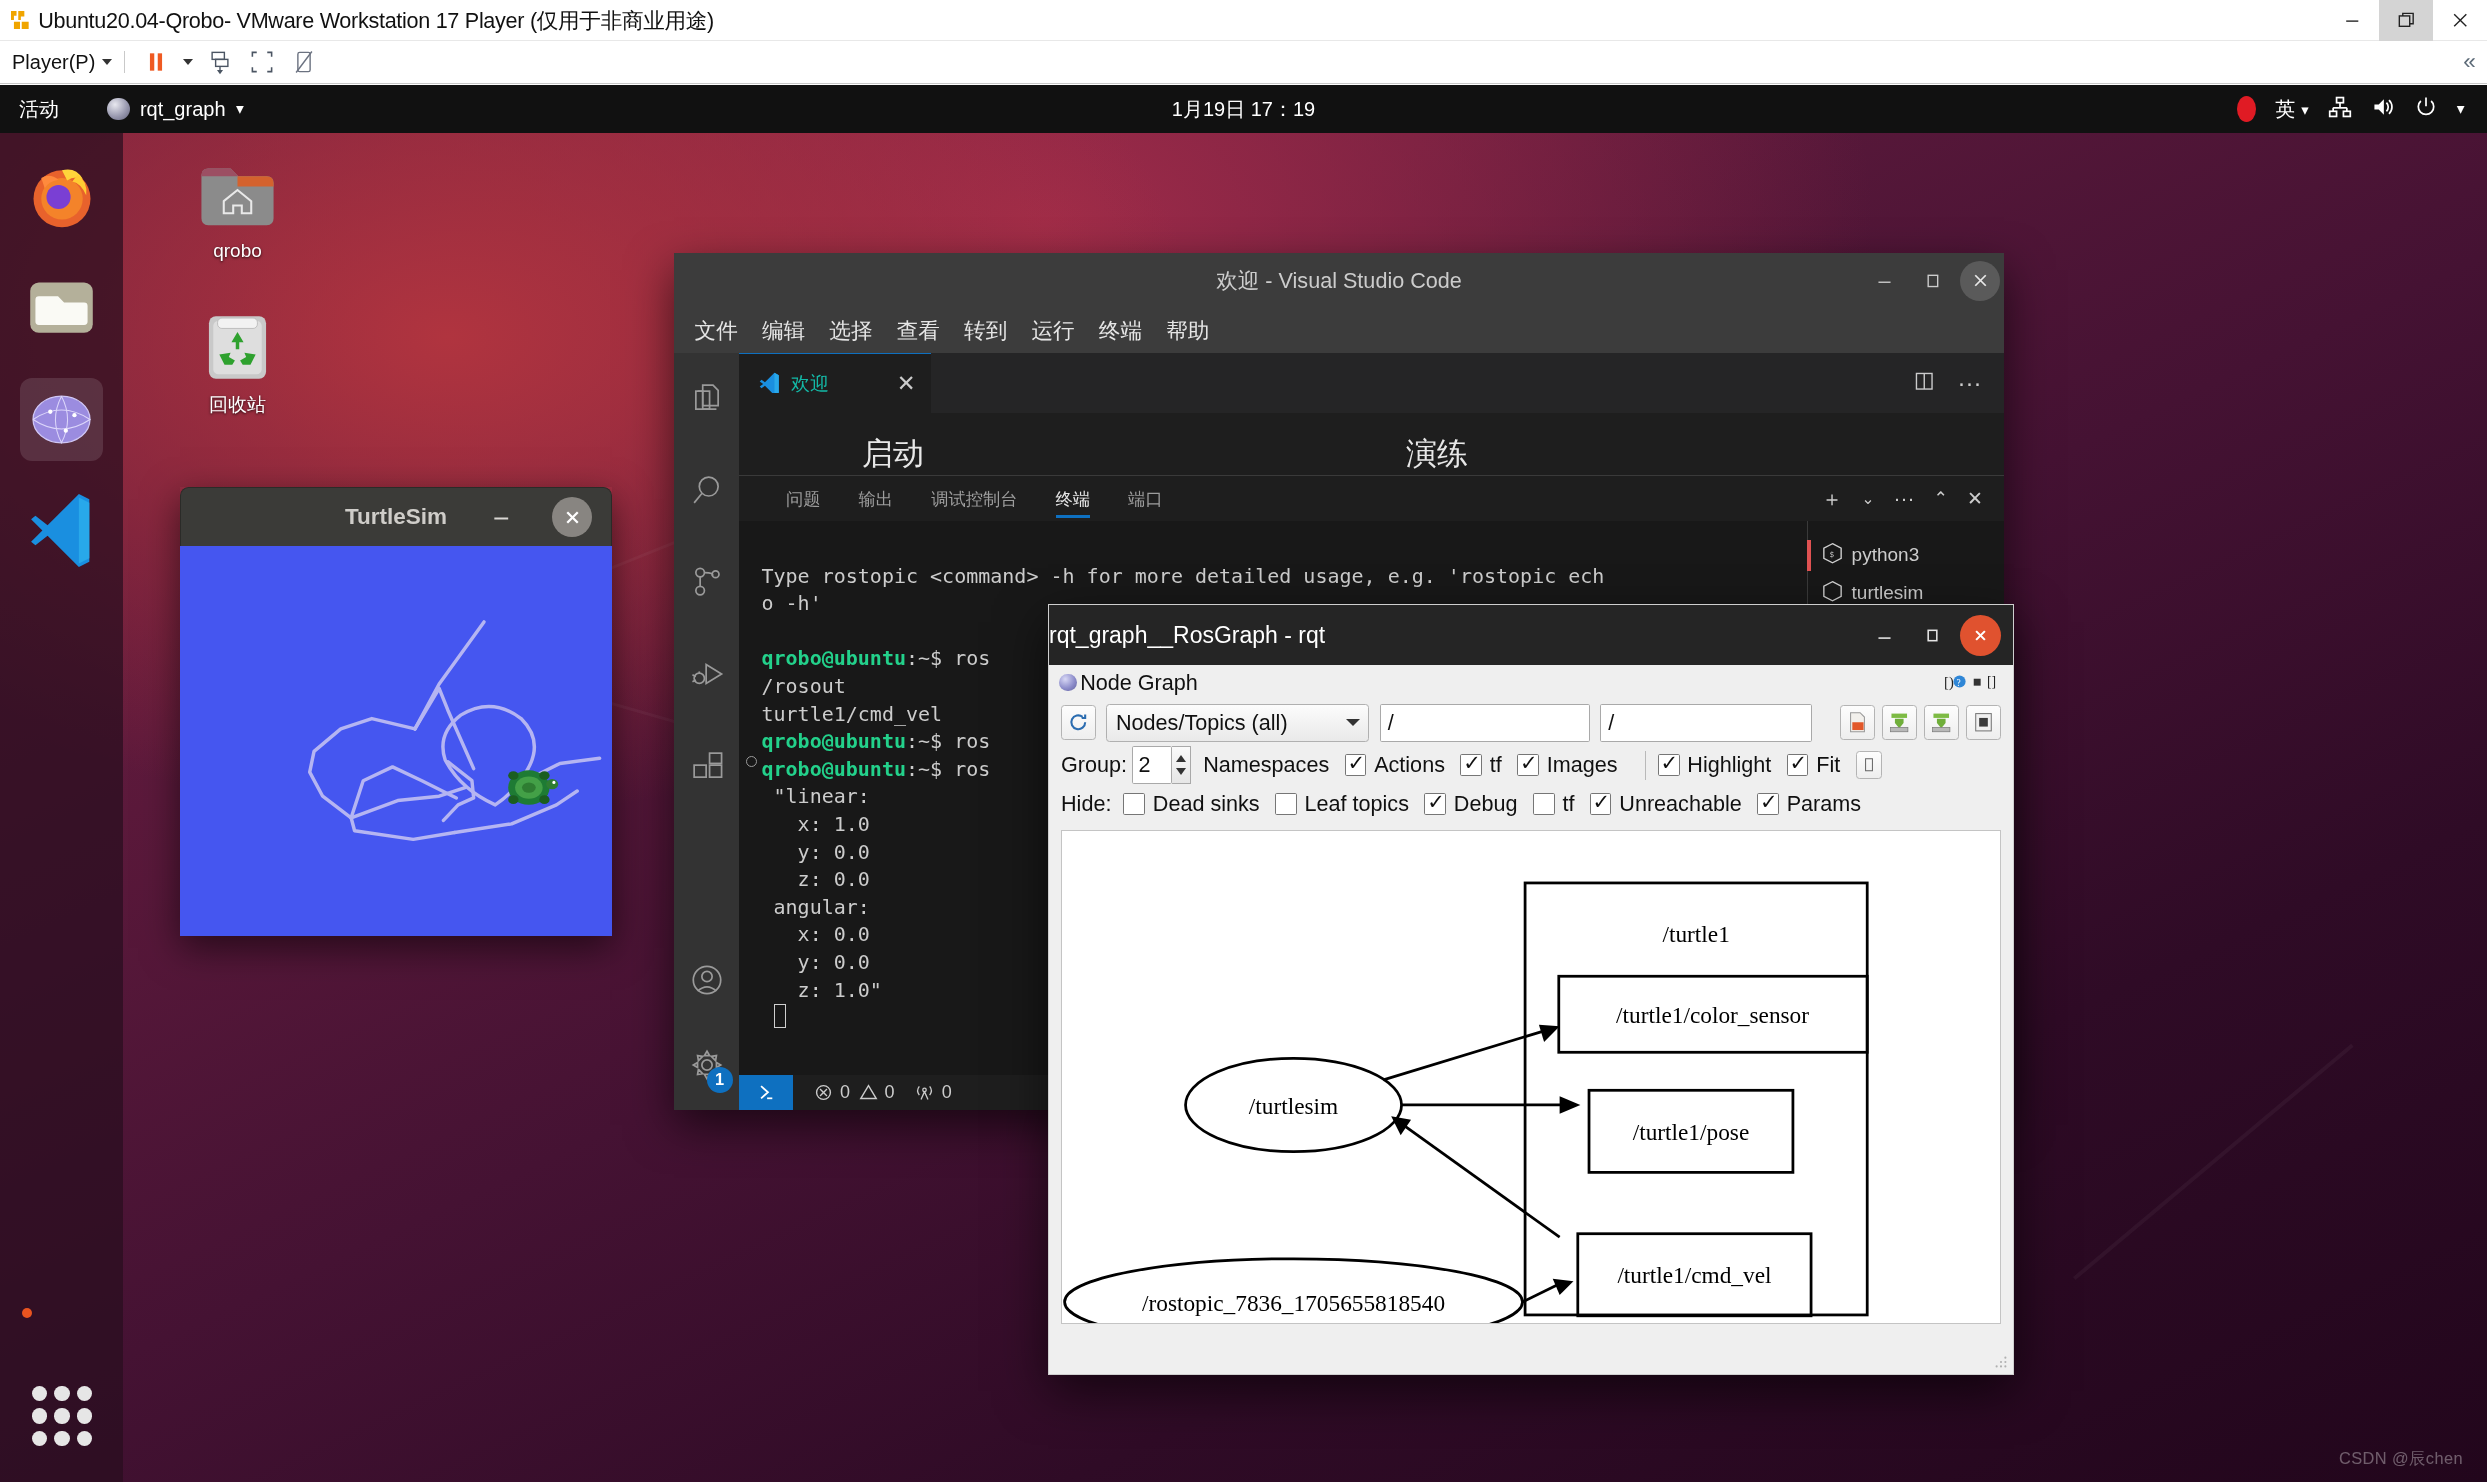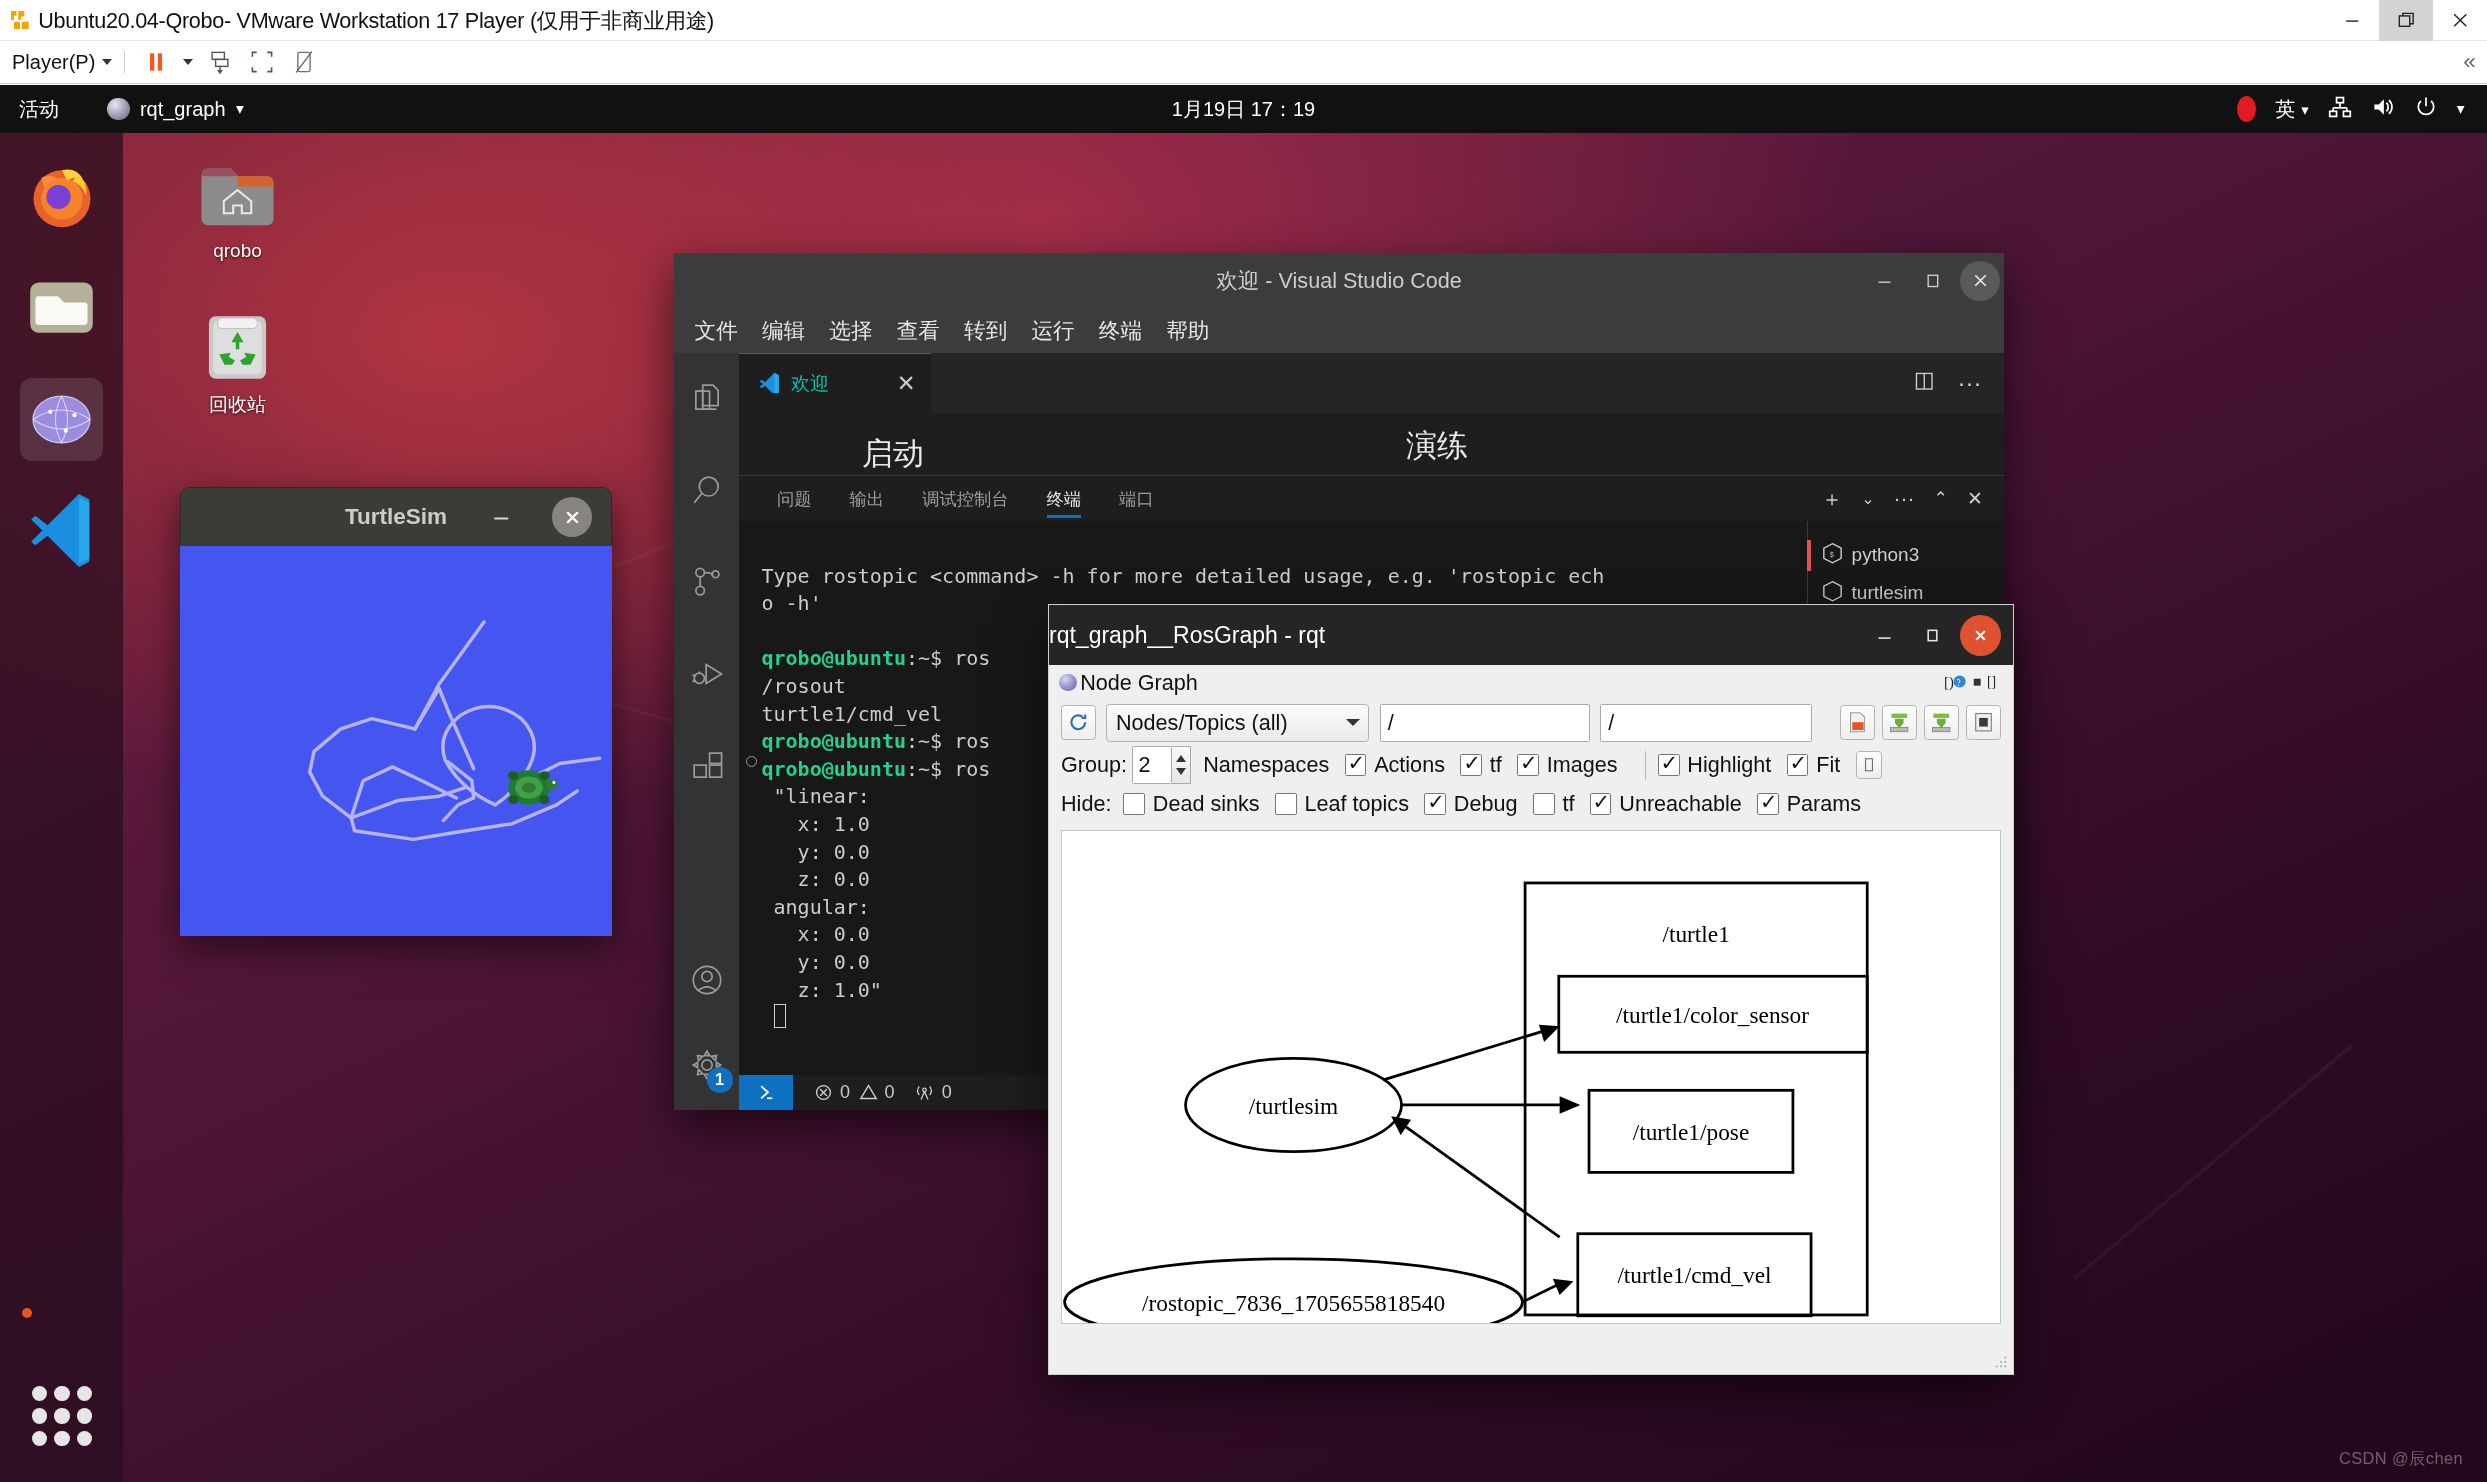--- a/index.html
+++ b/index.html
@@ -178,24 +178,24 @@
     width: 192px; background: #1e1e1e; border-top: 1.7px solid #0e70c0;
     display: flex; align-items: center; gap: 10.4px; padding-left: 19px; position: relative;
   }
   #tab-welcome .tl { color: #14b8a6; font-size: 19px; }
   #tab-close { position: absolute; right: 15.5px; color: #cccccc; font-size: 22.5px; }
   #tabs-actions { margin-left: auto; display: flex; align-items: center; gap: 22.5px; padding-right: 22.5px; color: #cccccc; }
 
   #welcome-area { flex: 1; background: #1e1e1e; position: relative; min-height: 0; display: flex; flex-direction: column; }
   #welcome-headings { height: 62px; display: flex; align-items: flex-end; color: #e8e8e8; position: relative; }
   #wh-start { position: absolute; left: 123px; bottom: 0; font-size: 31px; }
-  #wh-walkthrough { position: absolute; left: 667px; bottom: 8px; font-size: 31px; }
+  #wh-walkthrough { position: absolute; left: 667px; bottom: 0; font-size: 31px; }
 
   #panel { flex: 1; display: flex; flex-direction: column; border-top: 0.9px solid #3a3a3a; min-height: 0; }
-  #panel-tabs { height: 45px; display: flex; align-items: center; gap: 0; padding-left: 19px; flex: none; position: relative; }
+  #panel-tabs { height: 45px; display: flex; align-items: center; gap: 0; padding-left: 28px; flex: none; position: relative; }
   .panel-tab { font-size: 17.3px; color: #9d9d9d; padding: 0 19px; height: 45px; display: flex; align-items: center; position: relative; }
   .panel-tab.active { color: #e7e7e7; }
   .panel-tab.active::after { content:""; position: absolute; left: 19px; right: 19px; bottom: 3.5px; height: 2.6px; background: #0e70c0; }
   #panel-actions { margin-left: auto; display: flex; align-items: center; gap: 19px; padding-right: 21px; color: #cccccc; font-size: 21px; }
 
   #panel-content { flex: 1; display: flex; min-height: 0; }
   #terminal {
     flex: 1; background: #181818; padding: 14px 0 0 22.5px; overflow: hidden;
     font-family: "DejaVu Sans Mono", "Liberation Mono", monospace;
     font-size: 20px; line-height: 1.38; color: #cccccc; white-space: pre; position: relative;

